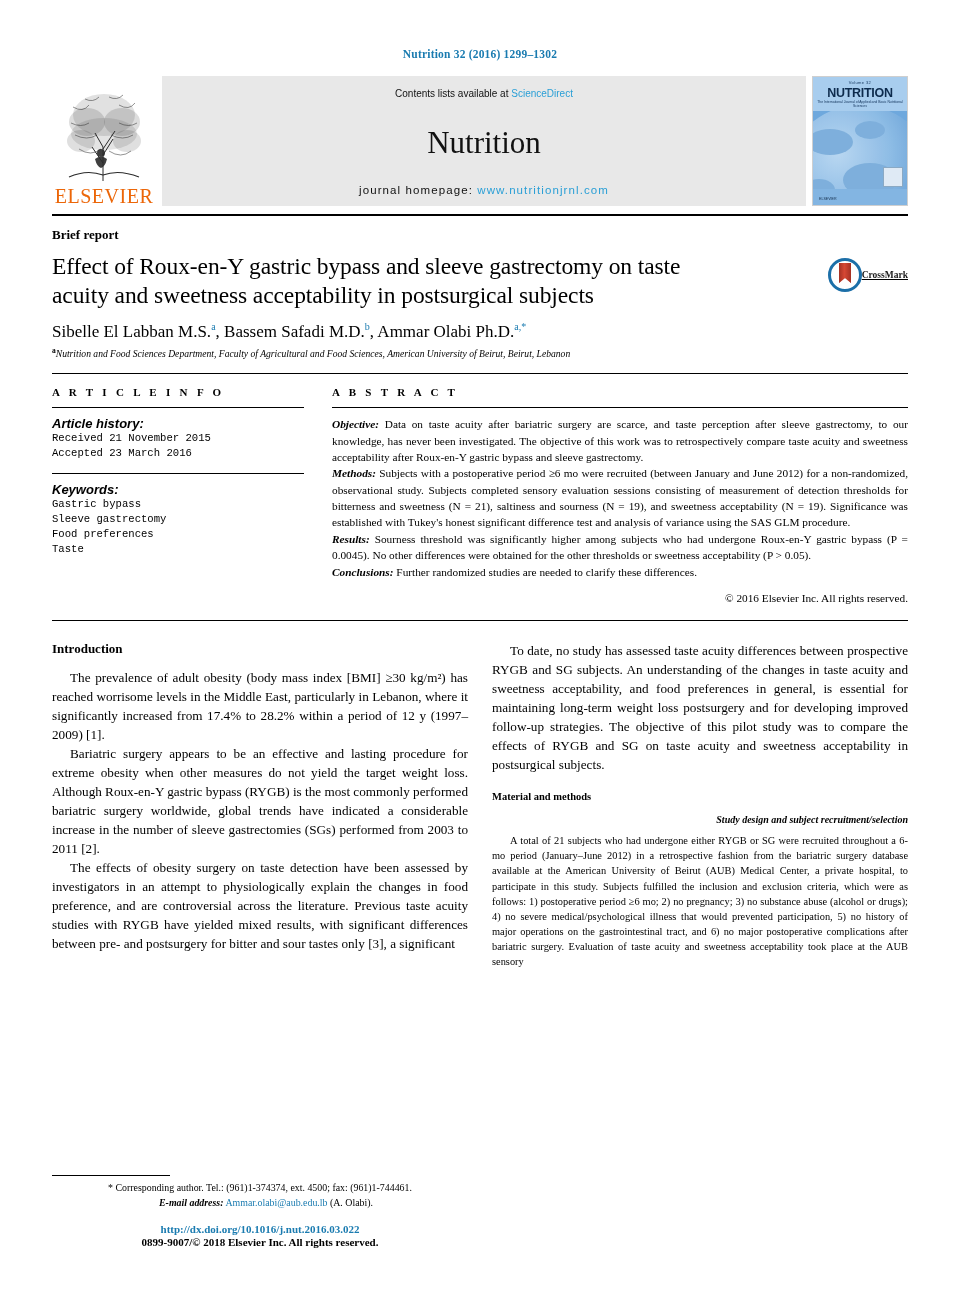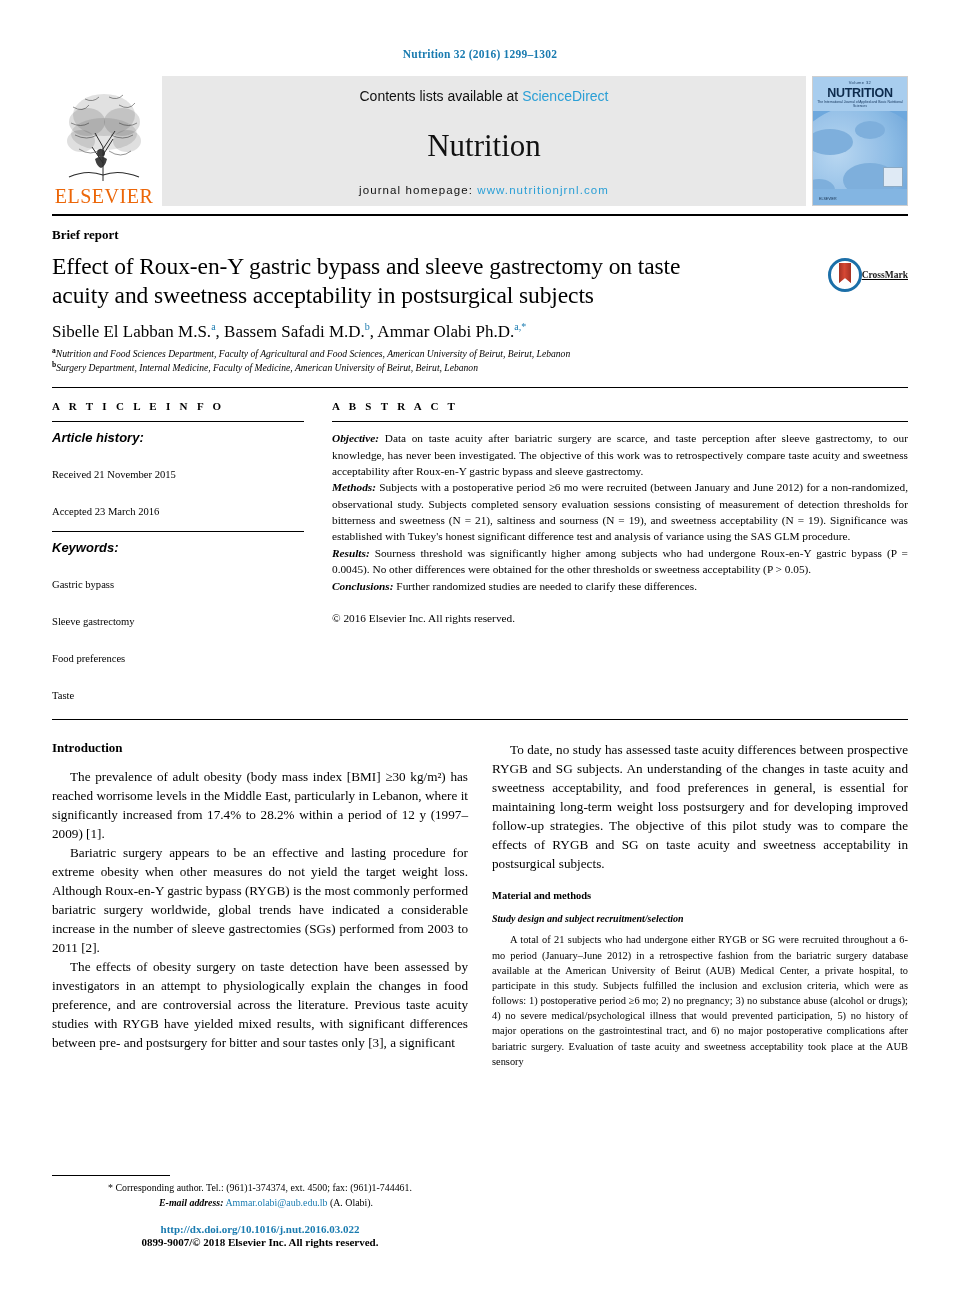--- a/index.html
+++ b/index.html
@@ -64,21 +64,21 @@
     background: #e8e8e8;
     margin: 0 6px;
     display: flex;
     flex-direction: column;
     justify-content: space-between;
     align-items: center;
     padding: 12px 0 10px 0;
     box-sizing: border-box;
   }
   .contents-line {
-    font-size: 14px;
+    font-size: 10px;
     font-family: "Liberation Sans", sans-serif;
     color: #111;
   }
   .contents-line .sd {
     color: #2a9fd6;
   }
   .journal-name {
     font-family: "Liberation Serif", serif;
     font-size: 31px;
     color: #111;
@@ -221,41 +221,40 @@
     margin: 9px 0 8px 0;
   }
   .info-label {
     font-style: italic;
     font-size: 13px;
     font-weight: bold;
     font-family: Liberation Sans, sans-serif;
   }
   .info-line {
     font-size: 10.6px;
-    font-family: Liberation Serif, serif;
+    font-family: Liberation Mono, monospace;
     line-height: 1.42;
-    margin-top: 22px;
   }
   .hr-sub {
     border-top: 1px solid #000;
     margin: 12px 0 8px 0;
   }
   .abs-para {
     font-size: 11.3px;
     line-height: 1.45;
     text-align: justify;
     font-family: "Liberation Serif", serif;
     margin: 0;
   }
   .abs-para .lead { font-style: italic; font-weight: bold; }
   .abs-copy {
     font-size: 11.3px;
-    text-align: left;
-    font-family: "Liberation Serif", serif;
-    margin-top: 18px;
+    text-align: right;
+    font-family: "Liberation Serif", serif;
+    margin-top: 12px;
   }
   .rule-thin-bottom {
     border-top: 1px solid #000;
     margin-top: 16px;
   }
 
   
   .body-cols {
     display: flex;
     margin-top: 20px;
@@ -273,20 +272,21 @@
     font-weight: bold;
     font-family: "Liberation Serif", serif;
     margin: 17px 0 9px 0;
   }
   .h4 {
     font-size: 10px;
     font-style: italic;
     font-weight: bold;
     font-family: "Liberation Serif", serif;
     margin: 12px 0 8px 0;
+    text-align: right;
   }
   .p {
     font-size: 13.2px;
     line-height: 1.44;
     text-align: justify;
     text-indent: 18px;
     font-family: "Liberation Serif", serif;
     margin: 0;
   }
   .p.small {
@@ -417,21 +417,20 @@
       <span class="crossmark-label">CrossMark</span>
     </div>
   </div>
 
   <div class="authors">
     <span>Sibelle El Labban M.S.</span><sup>a</sup><span>, </span><span>Bassem Safadi M.D.</span><sup>b</sup><span>, </span><span>Ammar Olabi Ph.D.</span><sup>a,*</sup>
   </div>
 
   <div class="affil">
     <div><sup>a</sup><span>Nutrition and Food Sciences Department, Faculty of Agricultural and Food Sciences, American University of Beirut, Beirut, Lebanon</span></div>
-    <div><sup>b</sup><span>Surgery Department, Internal Medicine, Faculty of Medicine, American University of Beirut, Beirut, Lebanon</span></div>
   </div>
 
   <div class="rule-thin-top"></div>
 
   <div class="infoabs">
 
     <div class="col-info">
       <div class="head-spaced">A R T I C L E  I N F O</div>
       <div class="hr-head"></div>
       <div class="info-label">Article history:</div>

